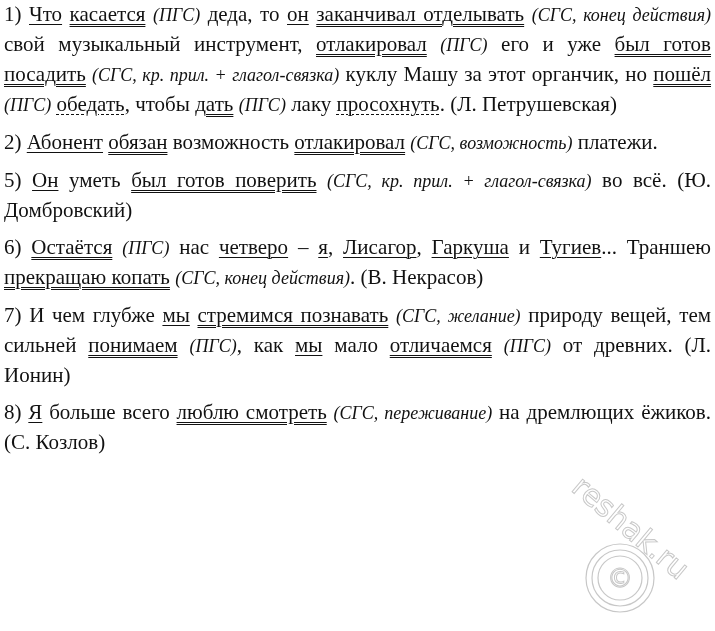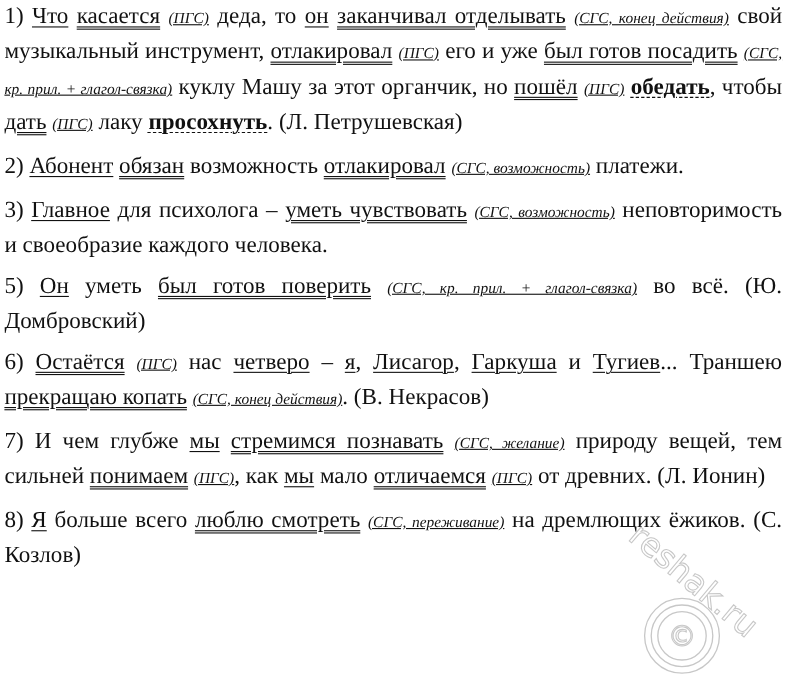--- a/index.html
+++ b/index.html
@@ -34,44 +34,41 @@
     }
     .pred {
       text-decoration: underline double;
       text-decoration-thickness: 1px;
       text-underline-offset: 3px;
     }
     .obj {
       text-decoration: underline dashed;
       text-decoration-thickness: 1px;
       text-underline-offset: 3px;
-      font-weight: bold;
     }
     .note {
       font-style: italic;
-      font-size: 14px;
-      text-decoration: underline;
+      font-size: 18px;
     }
     .watermark {
       position: absolute;
       left: 560px;
       top: 470px;
       width: 160px;
       height: 160px;
       pointer-events: none;
       opacity: 0.55;
     }
   </style>
 </head>
 <body>
 
 <div class="page" id="doc">
     <p class="item"><span>1) </span><span class="subj">Что</span><span> </span><span class="pred">касается</span><span> </span><span class="note">(ПГС)</span><span> деда, то </span><span class="subj">он</span><span> </span><span class="pred">заканчивал отделывать</span><span> </span><span class="note">(СГС, конец действия)</span><span> свой музыкальный инструмент, </span><span class="pred">отлакировал</span><span> </span><span class="note">(ПГС)</span><span> его и уже </span><span class="pred">был готов посадить</span><span> </span><span class="note">(СГС, кр. прил. + глагол-связка)</span><span> куклу Машу за этот органчик, но </span><span class="pred">пошёл</span><span> </span><span class="note">(ПГС)</span><span> </span><span class="obj">обедать</span><span>, чтобы </span><span class="pred">дать</span><span> </span><span class="note">(ПГС)</span><span> лаку </span><span class="obj">просохнуть</span><span>. (Л. Петрушевская)</span></p>
     <p class="item"><span>2) </span><span class="subj">Абонент</span><span> </span><span class="pred">обязан</span><span> возможность </span><span class="pred">отлакировал</span><span> </span><span class="note">(СГС, возможность)</span><span> платежи.</span></p>
-    <p class="item"><span>3) </span><span class="subj">Главное</span><span> для психолога – </span><span class="pred">уметь чувствовать</span><span> </span><span class="note">(СГС, возможность)</span><span> неповторимость и своеобразие каждого человека.</span></p>
     <p class="item"><span>5) </span><span class="subj">Он</span><span> уметь </span><span class="pred">был готов поверить</span><span> </span><span class="note">(СГС, кр. прил. + глагол-связка)</span><span> во всё. (Ю. Домбровский)</span></p>
     <p class="item"><span>6) </span><span class="pred">Остаётся</span><span> </span><span class="note">(ПГС)</span><span> нас </span><span class="subj">четверо</span><span> – </span><span class="subj">я</span><span>, </span><span class="subj">Лисагор</span><span>, </span><span class="subj">Гаркуша</span><span> и </span><span class="subj">Тугиев</span><span>... Траншею </span><span class="pred">прекращаю копать</span><span> </span><span class="note">(СГС, конец действия)</span><span>. (В. Некрасов)</span></p>
     <p class="item"><span>7) И чем глубже </span><span class="subj">мы</span><span> </span><span class="pred">стремимся познавать</span><span> </span><span class="note">(СГС, желание)</span><span> природу вещей, тем сильней </span><span class="pred">понимаем</span><span> </span><span class="note">(ПГС)</span><span>, как </span><span class="subj">мы</span><span> мало </span><span class="pred">отличаемся</span><span> </span><span class="note">(ПГС)</span><span> от древних. (Л. Ионин)</span></p>
     <p class="item"><span>8) </span><span class="subj">Я</span><span> больше всего </span><span class="pred">люблю смотреть</span><span> </span><span class="note">(СГС, переживание)</span><span> на дремлющих ёжиков. (С. Козлов)</span></p>
   </div>
 
 <svg class="watermark" viewBox="0 0 160 160" xmlns="http://www.w3.org/2000/svg">
   <g fill="none" stroke="#9a9a9a" stroke-width="1.2">
     <circle cx="60" cy="108" r="34"></circle>
     <circle cx="60" cy="108" r="28"></circle>

